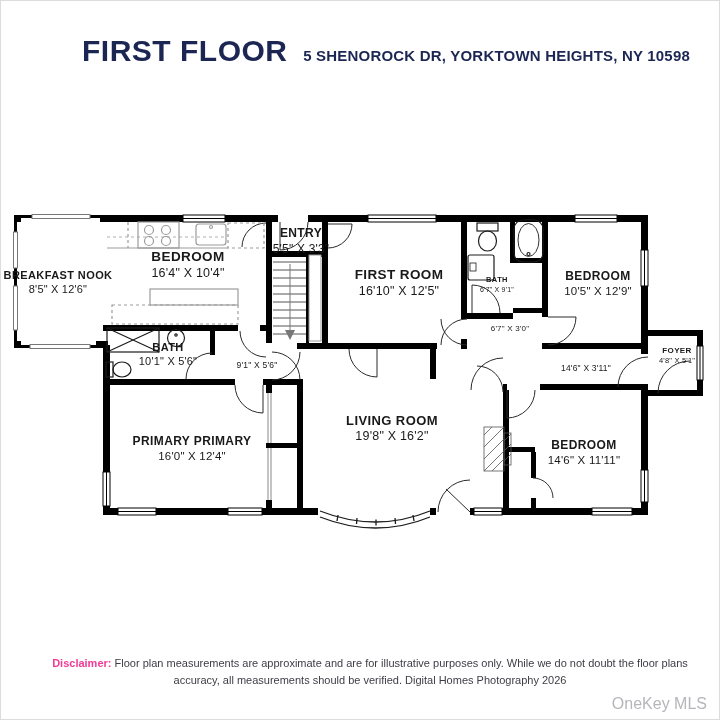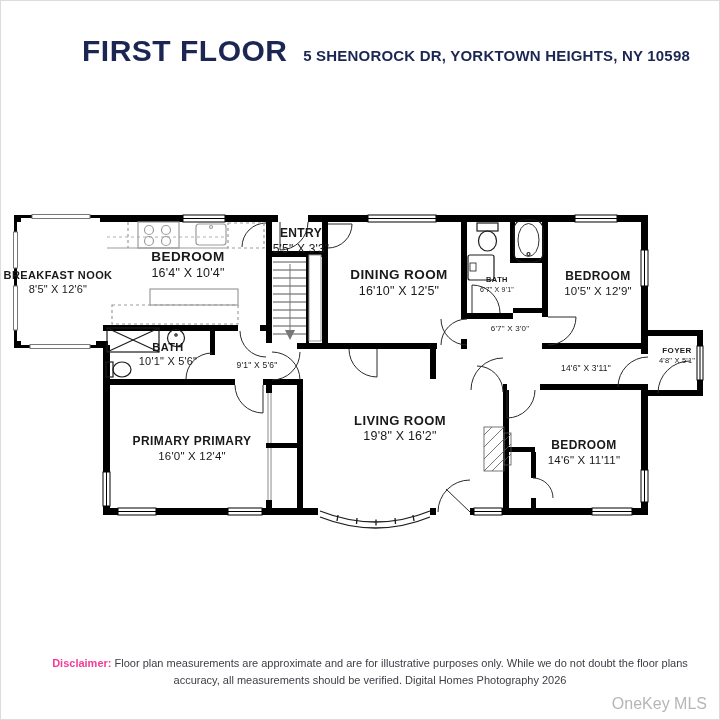--- a/index.html
+++ b/index.html
@@ -238,21 +238,21 @@
   </div>
   <div class="lbl" style="left:188px;top:249px;font-size:13.5px;">
     <span class="nm">BEDROOM</span>
     <span class="dm" style="font-size:12.5px;">16'4" X 10'4"</span>
   </div>
   <div class="lbl" style="left:301px;top:226px;font-size:12px;line-height:1.3;text-align:center;">
     <span class="nm">ENTRY</span>
     <span class="dm">5'5" X 3'3"</span>
   </div>
   <div class="lbl" style="left:399px;top:267px;font-size:13.5px;">
-    <span class="nm">DINING ROOM</span>
+    <span class="nm">FIRST ROOM</span>
     <span class="dm" style="font-size:12.5px;">16'10" X 12'5"</span>
   </div>
   <div class="lbl" style="left:497px;top:275px;font-size:7.5px;line-height:1.3;">
     <span class="nm">BATH</span>
     <span class="dm" style="font-size:7px;">6'7" X 9'1"</span>
   </div>
   <div class="lbl" style="left:598px;top:269px;font-size:12px;">
     <span class="nm">BEDROOM</span>
     <span class="dm" style="font-size:11.5px;">10'5" X 12'9"</span>
   </div>
@@ -270,21 +270,21 @@
   <div class="lbl" style="left:257px;top:360px;font-size:8.5px;">
     <span class="dm">9'1" X 5'6"</span>
   </div>
   <div class="lbl" style="left:586px;top:363px;font-size:8.5px;">
     <span class="dm">14'6" X 3'11"</span>
   </div>
   <div class="lbl" style="left:192px;top:434px;font-size:12px;">
     <span class="nm">PRIMARY PRIMARY</span>
     <span class="dm" style="font-size:11.5px;">16'0" X 12'4"</span>
   </div>
-  <div class="lbl" style="left:400px;top:413px;font-size:13px;">
+  <div class="lbl" style="left:392px;top:413px;font-size:13px;">
     <span class="nm">LIVING ROOM</span>
     <span class="dm" style="font-size:12.5px;">19'8" X 16'2"</span>
   </div>
   <div class="lbl" style="left:584px;top:438px;font-size:12px;">
     <span class="nm">BEDROOM</span>
     <span class="dm" style="font-size:11.5px;">14'6" X 11'11"</span>
   </div>
 
   <div class="footer-wrap">
     

